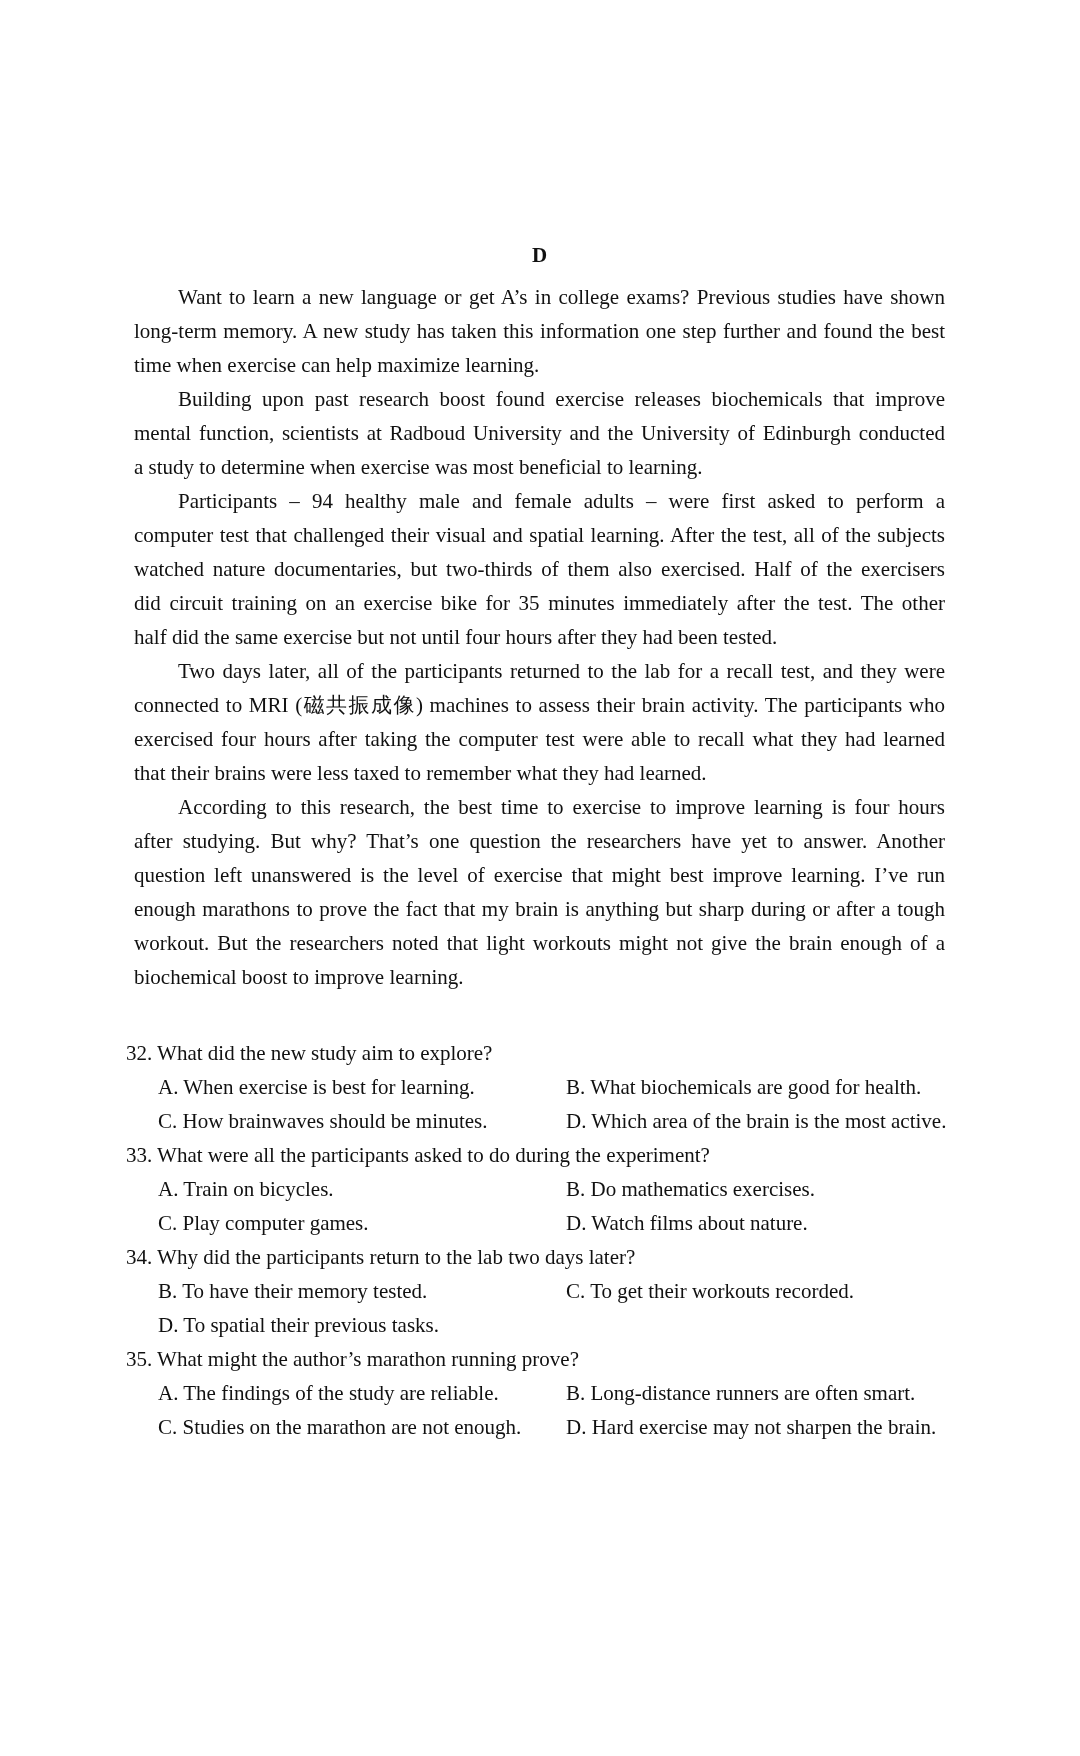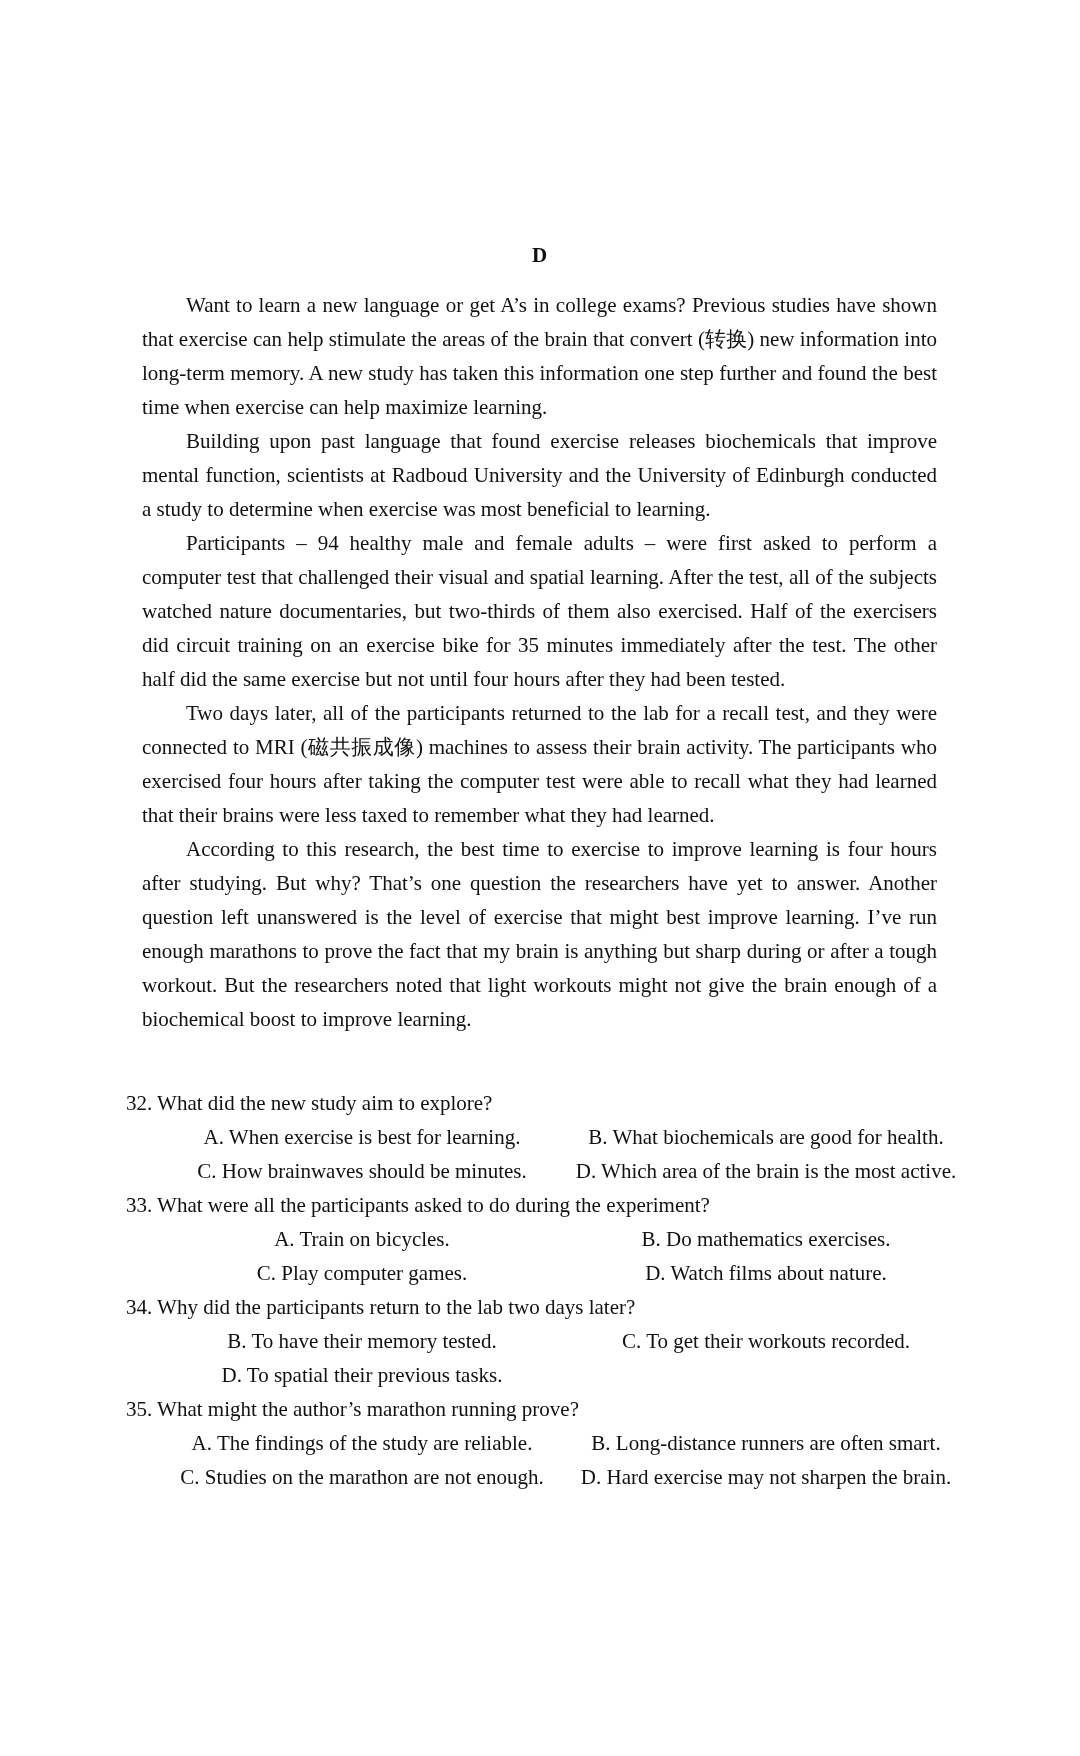--- a/index.html
+++ b/index.html
@@ -25,21 +25,21 @@
     .section-title {
       height: 34px;
       line-height: 34px;
       text-align: center;
       font-weight: bold;
       font-size: 21px;
       margin: 0;
       padding-left: 0;
       width: 827px;
     }
-    .passage { margin: 16px; padding: 0; }
+    .passage { margin: 8px; padding: 0; }
     .line {
       display: block;
       height: 34px;
       line-height: 34px;
       white-space: nowrap;
       text-align: justify;
       text-align-last: justify;
     }
     .line.last {
       text-align: center;
@@ -56,41 +56,39 @@
     .q-options {
       display: grid;
       grid-template-columns: 408px 400px;
       padding-left: 32px;
     }
     .q-option {
       height: 34px;
       line-height: 34px;
       white-space: nowrap;
       cursor: pointer;
-      text-align: center;
     }
   </style>
 </head>
 <body>
 
 <div class="page">
 
   <h2 class="section-title">D</h2>
 
   <div class="passage">
 
     <div class="paragraph">
       <span class="line indent">Want to learn a new language or get A’s in college exams? Previous studies have shown</span>
-      <span class="line">that exercise can help stimulate the areas of the brain that convert (转换) new information into</span>
       <span class="line">long-term memory. A new study has taken this information one step further and found the best</span>
       <span class="line last">time when exercise can help maximize learning.</span>
     </div>
 
     <div class="paragraph">
-      <span class="line indent">Building upon past language that found exercise releases biochemicals that improve</span>
+      <span class="line indent">Building upon past research boost found exercise releases biochemicals that improve</span>
       <span class="line">mental function, scientists at Radboud University and the University of Edinburgh conducted</span>
       <span class="line last">a study to determine when exercise was most beneficial to learning.</span>
     </div>
 
     <div class="paragraph">
       <span class="line indent">Participants – 94 healthy male and female adults – were first asked to perform a</span>
       <span class="line">computer test that challenged their visual and spatial learning. After the test, all of the subjects</span>
       <span class="line">watched nature documentaries, but two-thirds of them also exercised. Half of the exercisers</span>
       <span class="line">did circuit training on an exercise bike for 35 minutes immediately after the test. The other</span>
       <span class="line last">half did the same exercise but not until four hours after they had been tested.</span>

